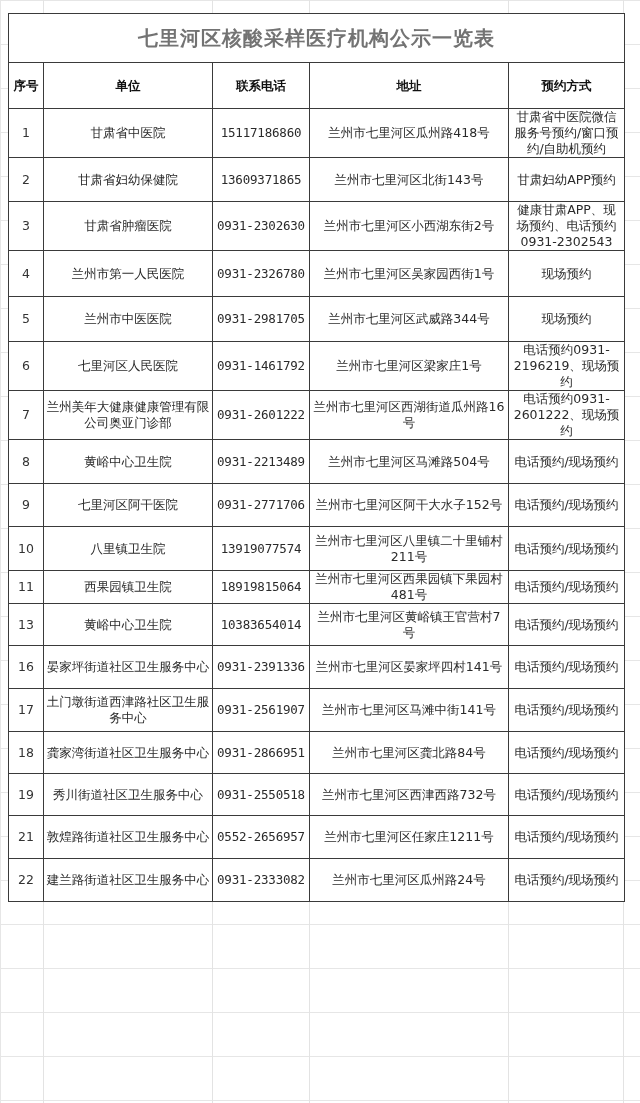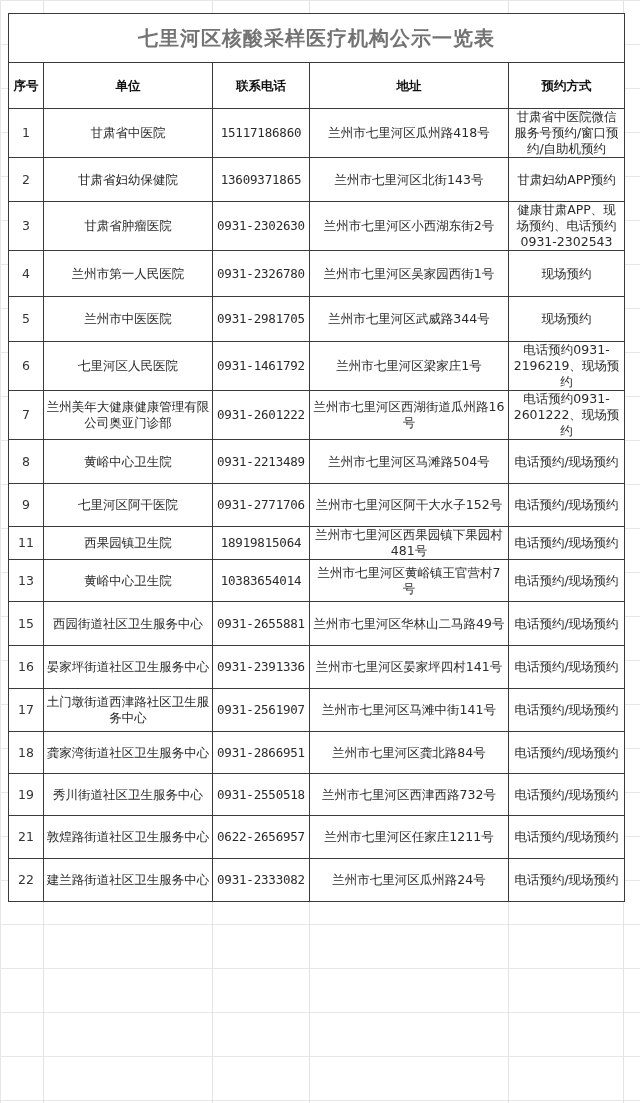--- a/index.html
+++ b/index.html
@@ -121,39 +121,39 @@
         <td>兰州市七里河区马滩路504号</td>
         <td class="method">电话预约/现场预约</td>
       </tr>
       <tr style="height: 43px;">
         <td class="num">9</td>
         <td>七里河区阿干医院</td>
         <td class="phone">0931-2771706</td>
         <td>兰州市七里河区阿干大水子152号</td>
         <td class="method">电话预约/现场预约</td>
       </tr>
+      <tr style="height: 44px;">
+        <td class="num">10</td>
+        <td>八里镇卫生院</td>
+        <td class="phone">13919077574</td>
+        <td>兰州市七里河区八里镇二十里铺村211号</td>
+        <td class="method">电话预约/现场预约</td>
+      </tr>
       <tr style="height: 30px;">
         <td class="num">11</td>
         <td>西果园镇卫生院</td>
         <td class="phone">18919815064</td>
         <td>兰州市七里河区西果园镇下果园村481号</td>
         <td class="method">电话预约/现场预约</td>
       </tr>
       <tr style="height: 42px;">
         <td class="num">13</td>
         <td>黄峪中心卫生院</td>
         <td class="phone">10383654014</td>
         <td>兰州市七里河区黄峪镇王官营村7号</td>
-        <td class="method">电话预约/现场预约</td>
-      </tr>
-      <tr style="height: 44px;">
-        <td class="num">15</td>
-        <td>西园街道社区卫生服务中心</td>
-        <td class="phone">0931-2655881</td>
-        <td>兰州市七里河区华林山二马路49号</td>
         <td class="method">电话预约/现场预约</td>
       </tr>
       <tr style="height: 43px;">
         <td class="num">16</td>
         <td>晏家坪街道社区卫生服务中心</td>
         <td class="phone">0931-2391336</td>
         <td>兰州市七里河区晏家坪四村141号</td>
         <td class="method">电话预约/现场预约</td>
       </tr>
       <tr style="height: 43px; padding-left: 35px;">
@@ -173,21 +173,21 @@
       <tr style="height: 42px;">
         <td class="num">19</td>
         <td>秀川街道社区卫生服务中心</td>
         <td class="phone">0931-2550518</td>
         <td>兰州市七里河区西津西路732号</td>
         <td class="method">电话预约/现场预约</td>
       </tr>
       <tr style="height: 43px;">
         <td class="num">21</td>
         <td>敦煌路街道社区卫生服务中心</td>
-        <td class="phone">0622-2656957</td>
+        <td class="phone">0552-2656957</td>
         <td>兰州市七里河区任家庄1211号</td>
         <td class="method">电话预约/现场预约</td>
       </tr>
       <tr style="height: 43px;">
         <td class="num">22</td>
         <td>建兰路街道社区卫生服务中心</td>
         <td class="phone">0931-2333082</td>
         <td>兰州市七里河区瓜州路24号</td>
         <td class="method">电话预约/现场预约</td>
       </tr>

